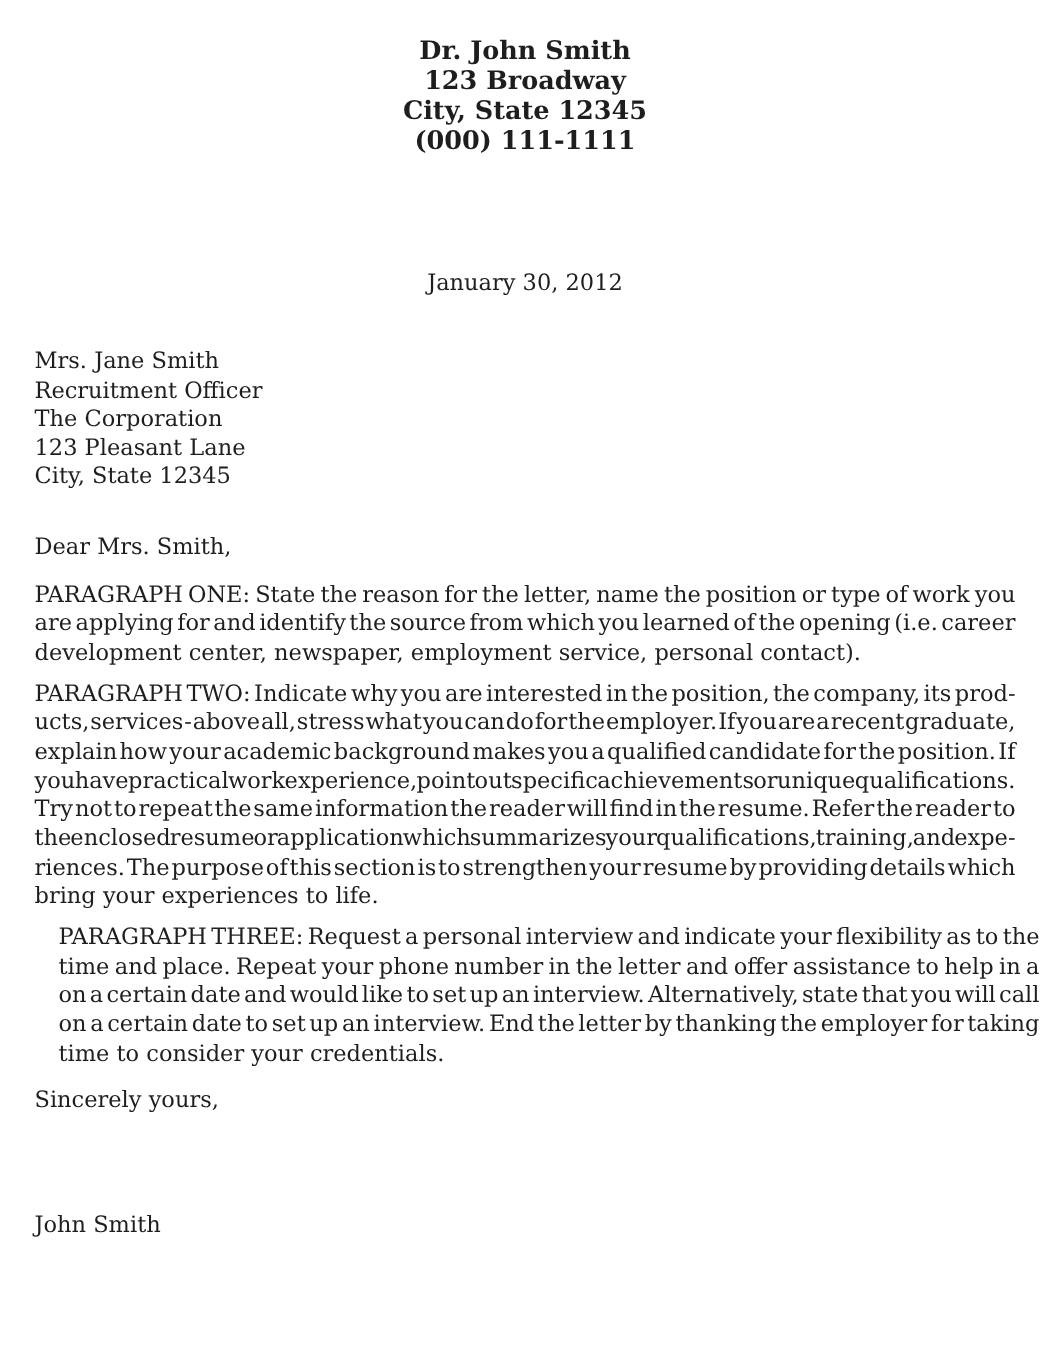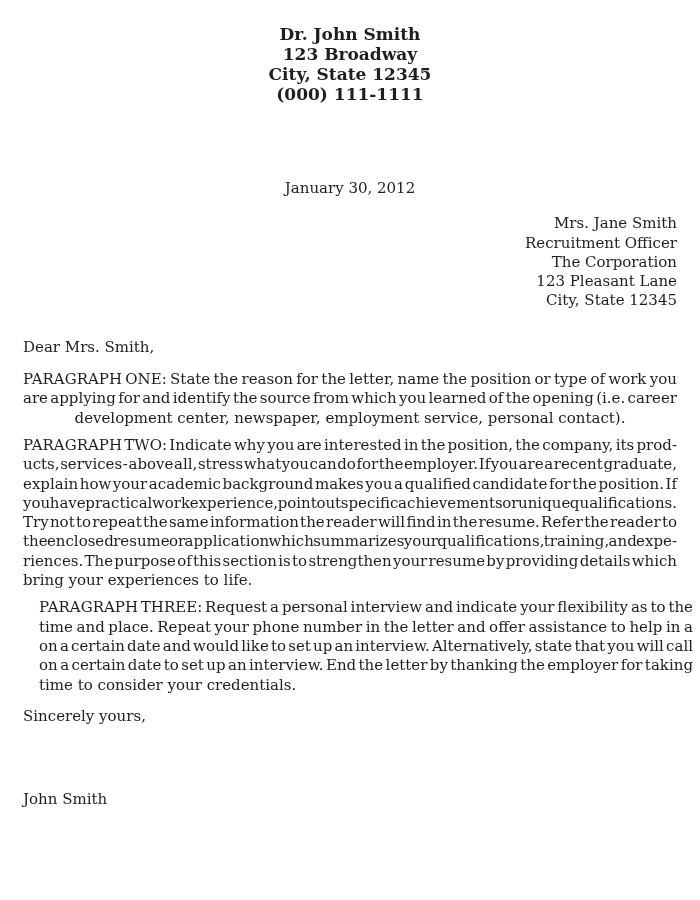--- a/index.html
+++ b/index.html
@@ -18,23 +18,23 @@
     line-height: 19.3px;
   }
   .sender-block {
     margin-top: 24px;
     text-align: center;
     font-weight: bold;
     font-size: 17px;
     line-height: 20px;
   }
   .date-line      { margin-top: 75px; text-align: center; }
-  .recipient-block{ margin-top: 16px; text-align: right; }
+  .recipient-block{ margin-top: 33px; }
   .salutation     { margin-top: 27px; }
-  .para.p1        { margin-top: 13px; text-align: center; }
+  .para.p1        { margin-top: 13px; }
   .para.p2        { margin-top: 8px; }
   .para.p3        { margin-top: 8px; margin-left: 16px; }
   .closing        { margin-top: 12px; }
   .signature      { margin-top: 64px; }
   .enclosure      { margin-top: 11px; }
   .tline          { white-space: nowrap; }
 </style>
 </head>
 <body>
 

